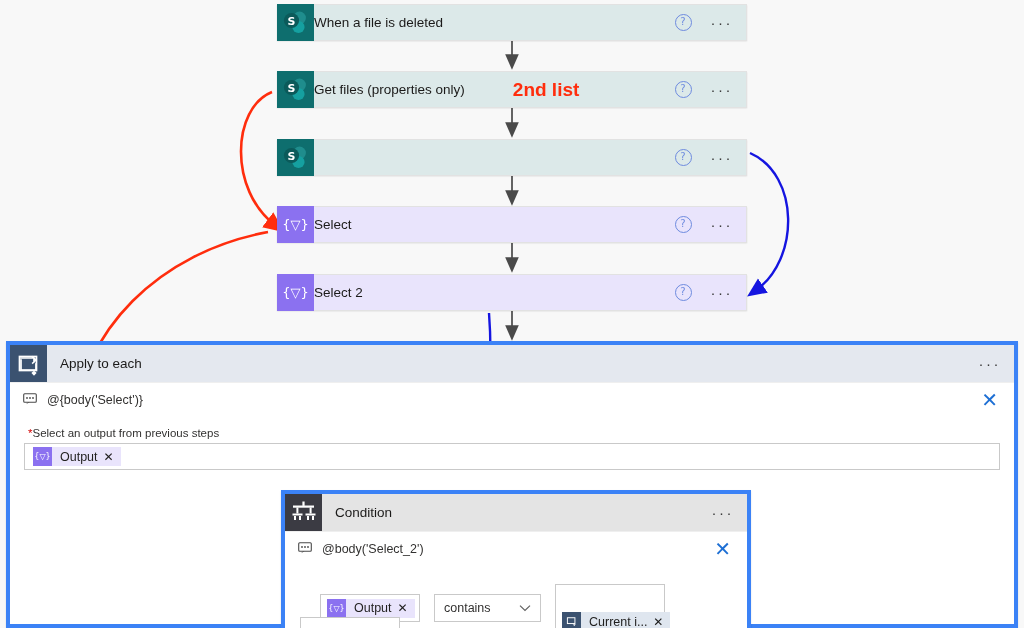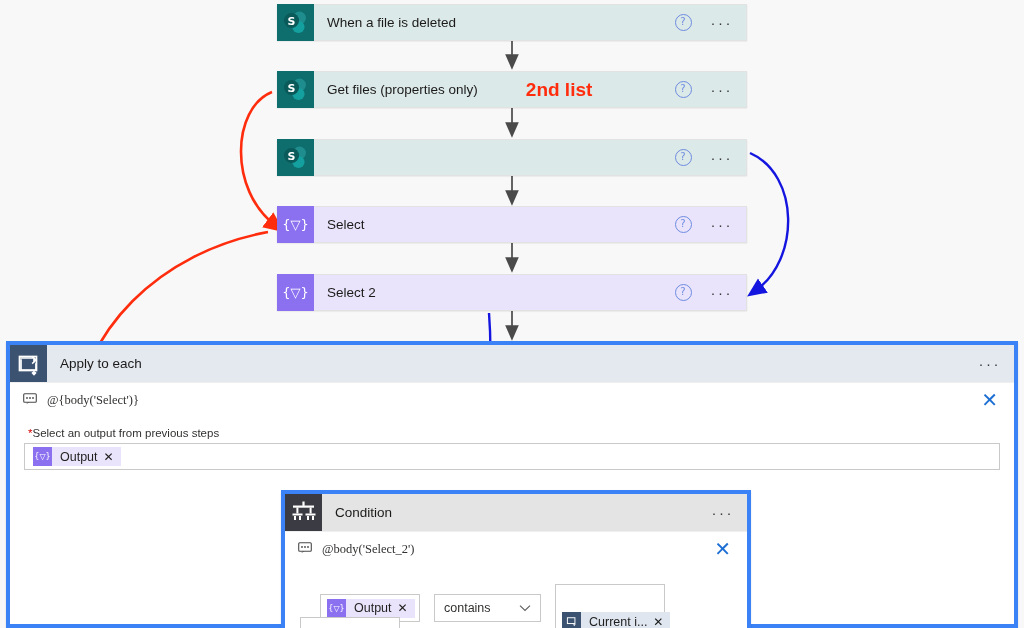--- a/index.html
+++ b/index.html
@@ -18,21 +18,21 @@
     height:37px;box-sizing:border-box;
     border:1px solid #e2e2e2;
     box-shadow:0 0.5px 1.5px rgba(0,0,0,.13);
   }
   .card .ic{
     width:37px;height:37px;flex:0 0 37px;
     display:flex;align-items:center;justify-content:center;
     margin:-1px 0 -1px -1px;
   }
   .card .ttl{
-    flex:0 0 auto;padding-left:13px;font-size:13.5px;color:#1b1a19;
+    flex:0 0 auto;font-size:13.5px;color:#1b1a19;
     white-space:nowrap;
   }
   .card .note{
     flex:0 0 auto;margin-left:48px;
     color:#ff2d0d;font-weight:bold;font-size:19px;white-space:nowrap;
   }
   .card .spacer{flex:1 1 auto;}
   .card .help{
     flex:0 0 auto;width:15px;height:15px;border-radius:50%;
     border:1.2px solid #6e8bdf;color:#6e8bdf;
@@ -54,21 +54,21 @@
          box-shadow:0 0.5px 1.8px rgba(0,0,0,.12);box-sizing:border-box;}
   .panel-head{display:flex;align-items:center;height:37px;background:#e4e8ef;}
   .panel-head.cond{background:#e4e4e4;}
   .panel-head .ttl{padding-left:13px;font-size:13.5px;color:#1b1a19;}
   .panel-head .spacer{flex:1;}
   .panel-head .dots{letter-spacing:2.5px;color:#3a3a3a;font-size:15px;
                     margin-right:13px;line-height:10px;}
 
   .subrow{display:flex;align-items:center;height:34px;padding:0 0 0 13px;
           border-top:1px solid #efefef;}
-  .subrow .expr{margin-left:10px;font-size:12.5px;color:#323130;font-family:Liberation Serif, serif;}
+  .subrow .expr{margin-left:10px;font-size:12.5px;color:#323130;}
   .subrow .spacer{flex:1;}
   .xclose{color:#1d6fd4;font-size:20px;line-height:16px;margin-right:16px;
           font-weight:300;font-family:"DejaVu Sans",sans-serif;cursor:pointer;}
 
   .req-label{font-size:11.5px;color:#323130;padding-left:18px;}
   .req-star{color:#d40000;}
 
   .tokenfield{
     margin:4px 14px 0 14px;border:1px solid #c9c9c9;background:#fff;
     height:25px;display:flex;align-items:center;padding-left:8px;

